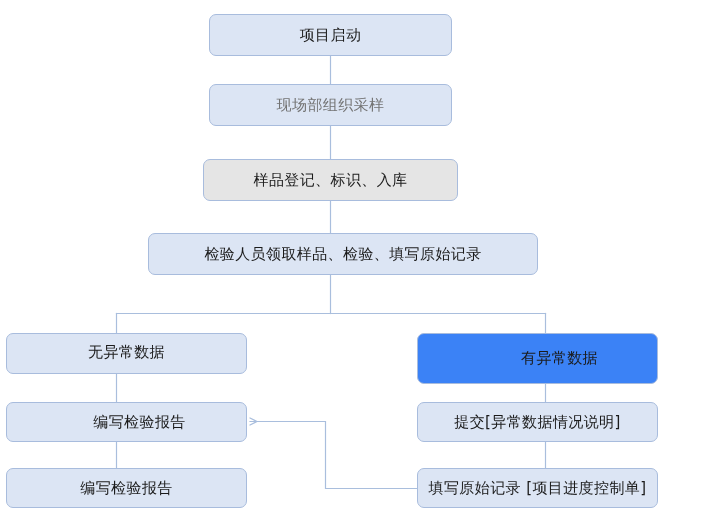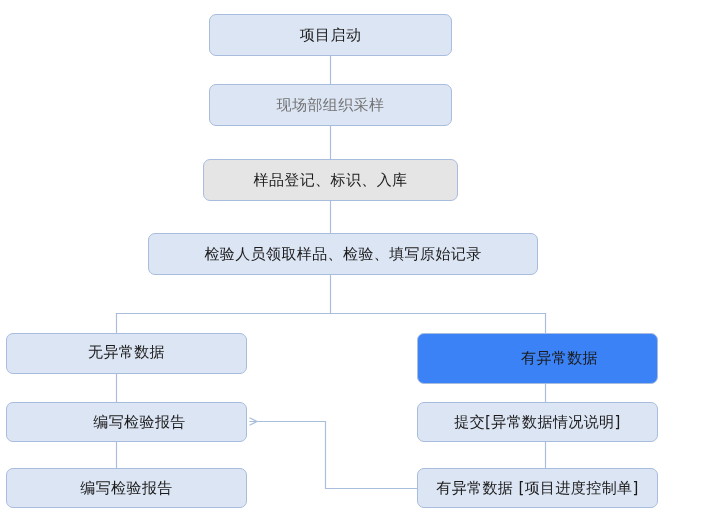--- a/index.html
+++ b/index.html
@@ -98,17 +98,17 @@
       <div class="node" style="left: 6px; top: 402px; width: 241px; height: 40px; background: rgb(220, 229, 244); border-color: rgb(168, 188, 221); color: rgb(27, 27, 27); padding-left: 26px;">
         <span class="node-label">编写检验报告</span>
       </div>
       <div class="node" style="left: 417px; top: 402px; width: 241px; height: 40px; background: rgb(220, 229, 244); border-color: rgb(168, 188, 221); color: rgb(27, 27, 27);">
         <span class="node-label">提交[异常数据情况说明]</span>
       </div>
       <div class="node" style="left: 6px; top: 468px; width: 241px; height: 40px; background: rgb(220, 229, 244); border-color: rgb(168, 188, 221); color: rgb(27, 27, 27);">
         <span class="node-label">编写检验报告</span>
       </div>
       <div class="node" style="left: 417px; top: 468px; width: 241px; height: 40px; background: rgb(220, 229, 244); border-color: rgb(168, 188, 221); color: rgb(27, 27, 27);">
-        <span class="node-label">有异常数据 [项目进度控制单]</span>
+        <span class="node-label">填写原始记录 [项目进度控制单]</span>
       </div>
     </div>
 
 </div>
 
 </body></html>

